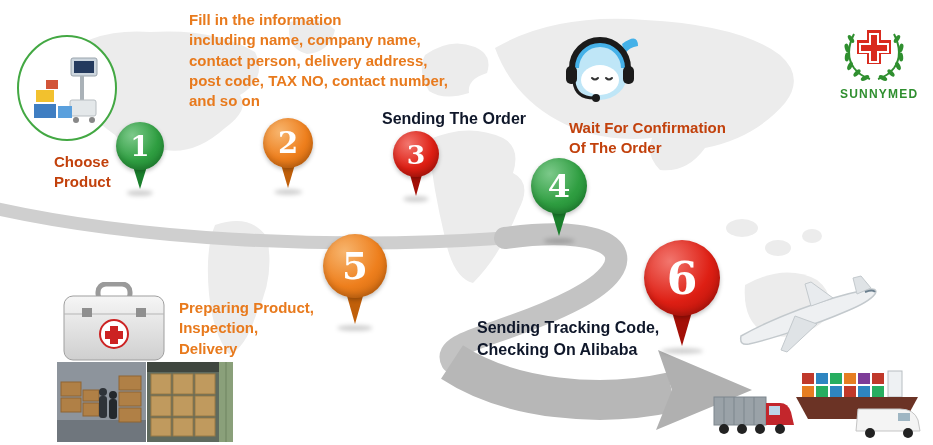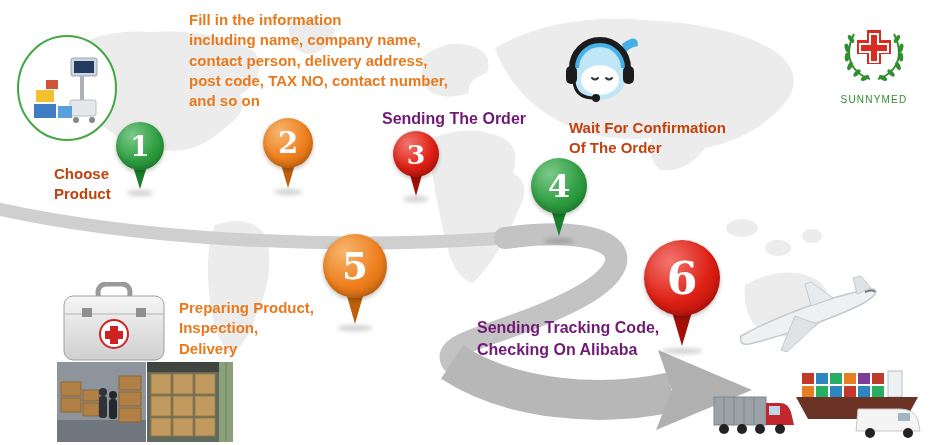--- a/index.html
+++ b/index.html
@@ -10,21 +10,21 @@
   .bg-svg{position:absolute;left:0;top:0;width:933px;height:445px;z-index:0;}
   .photo{position:absolute;z-index:2;}
   .photo svg{display:block;width:100%;height:100%;}
   
   .step-label{
     position:absolute;z-index:7;white-space:pre-line;
     font-size:15px;line-height:1.35;font-weight:bold;
   }
   .c-green{color:#c2410c;}
   .c-orange{color:#e87a1d;}
-  .c-red{color:#701a75;}
+  .c-red{color:#0f172a;}
   .bold{font-weight:bold;}
   
   .pin{position:absolute;width:var(--s);height:calc(var(--s)*1.55);z-index:6;}
   .pin .ball{
     position:relative;z-index:2;width:var(--s);height:var(--s);border-radius:50%;
     background:radial-gradient(circle at 34% 28%, var(--cl) 0%, var(--c) 55%, var(--cd) 100%);
     display:flex;align-items:center;justify-content:center;
     color:#fff;font-weight:bold;font-family:"DejaVu Serif",serif;
     font-size:calc(var(--s)*0.58);
     box-shadow:0 2px 4px rgba(0,0,0,.25), inset 0 -3px 6px rgba(0,0,0,.18);
@@ -41,21 +41,21 @@
     transform:translateX(-50%);width:calc(var(--s)*0.55);height:6px;
     background:rgba(0,0,0,.18);border-radius:50%;filter:blur(2px);
   }
   .pin-green{--c:#2f9e41;--cl:#7cc98a;--cd:#1a7f2c;}
   .pin-orange{--c:#ee7f1d;--cl:#f7b56e;--cd:#c05f0a;}
   .pin-red{--c:#de1f14;--cl:#f2766e;--cd:#a30f07;}
   
   .logo{position:absolute;left:840px;top:26px;width:68px;z-index:3;text-align:center;}
   .logo svg{display:block;margin:0 auto;}
   .logo-text{
-    margin-top:10px;font-size:10px;font-weight:normal;color:#2f8f2f;letter-spacing:1.2px;
+    margin-top:3px;font-size:12px;font-weight:bold;color:#2f8f2f;letter-spacing:1.2px;
   }
 </style>
 </head>
 <body>
 
 <div class="stage">
 
   <svg class="bg-svg" viewBox="0 0 933 445">
     <g fill="#ececec">
       <path d="M60,60 Q90,28 150,32 Q215,28 255,52 Q268,78 240,95 Q250,110 225,128 Q195,155 165,150 Q135,160 115,135 Q80,110 70,85 Z"></path>
@@ -268,21 +268,21 @@
     <div class="ball">
         <span>5</span>
       </div>
   </div>
   <div class="pin pin-red" style="left:644px;top:240px;--s:76px">
     <div class="ball">
         <span>6</span>
       </div>
   </div>
 
-  <div class="step-label c-green" style="left:54px;top:164px">Choose
+  <div class="step-label c-green" style="left:54px;top:152px">Choose
 Product</div>
   <div class="step-label c-orange" style="left:189px;top:10px">Fill in the information
 including name, company name,
 contact person, delivery address,
 post code, TAX NO, contact number,
 and so on</div>
   <div class="step-label c-red bold" style="left:382px;top:108px;font-size:16px">Sending The Order</div>
   <div class="step-label c-green" style="left:569px;top:118px">Wait For Confirmation
 Of The Order</div>
   <div class="step-label c-red bold" style="left:477px;top:317px;font-size:16px">Sending Tracking Code,

